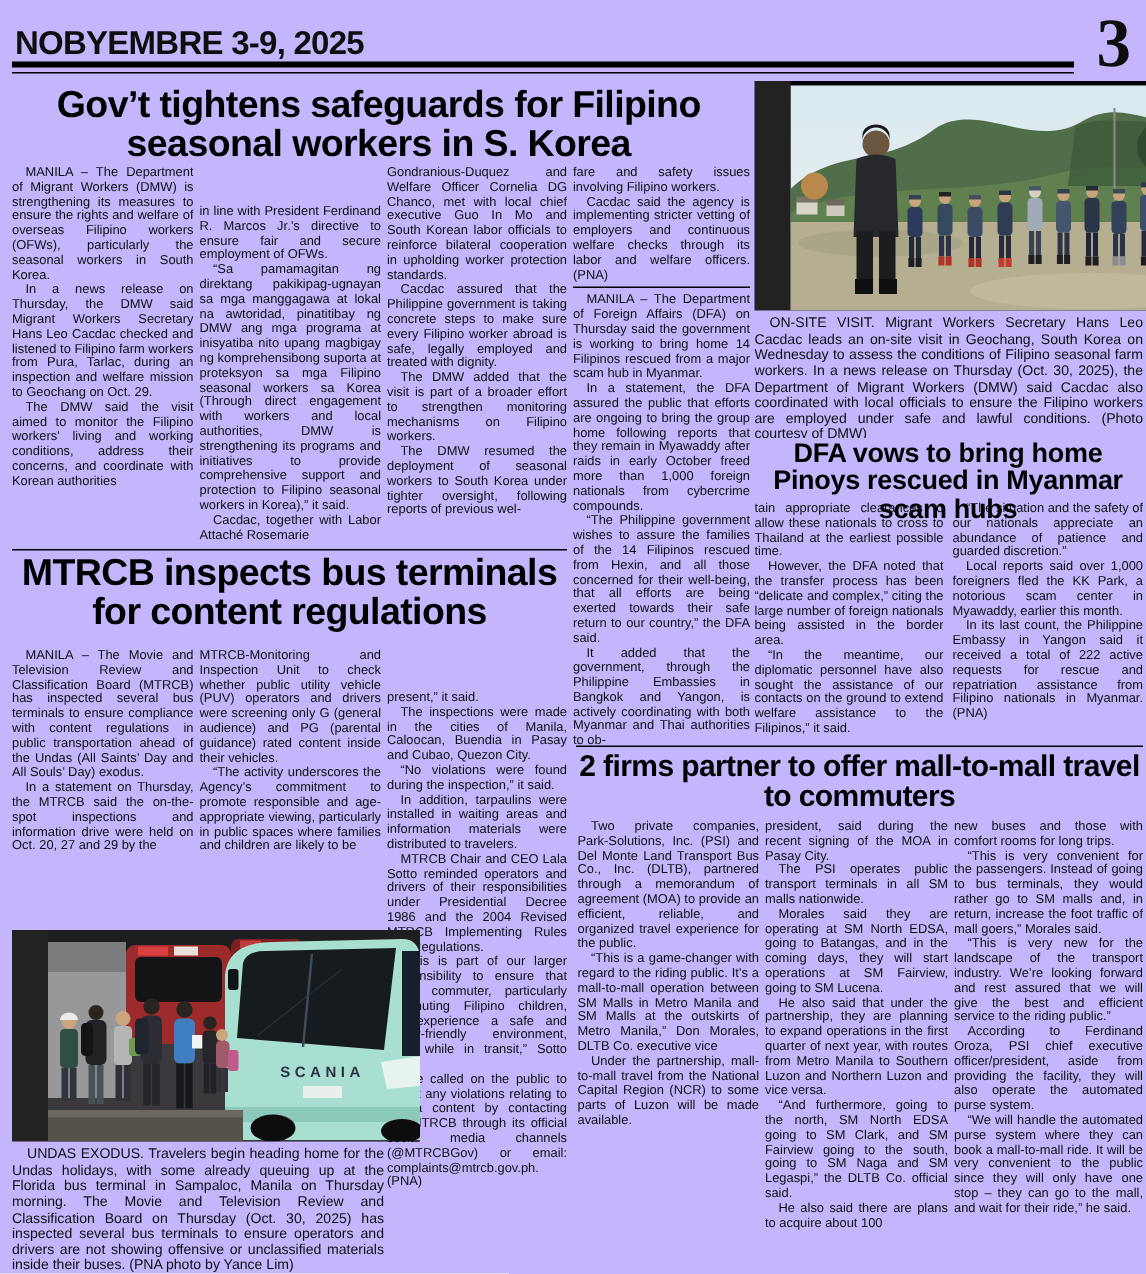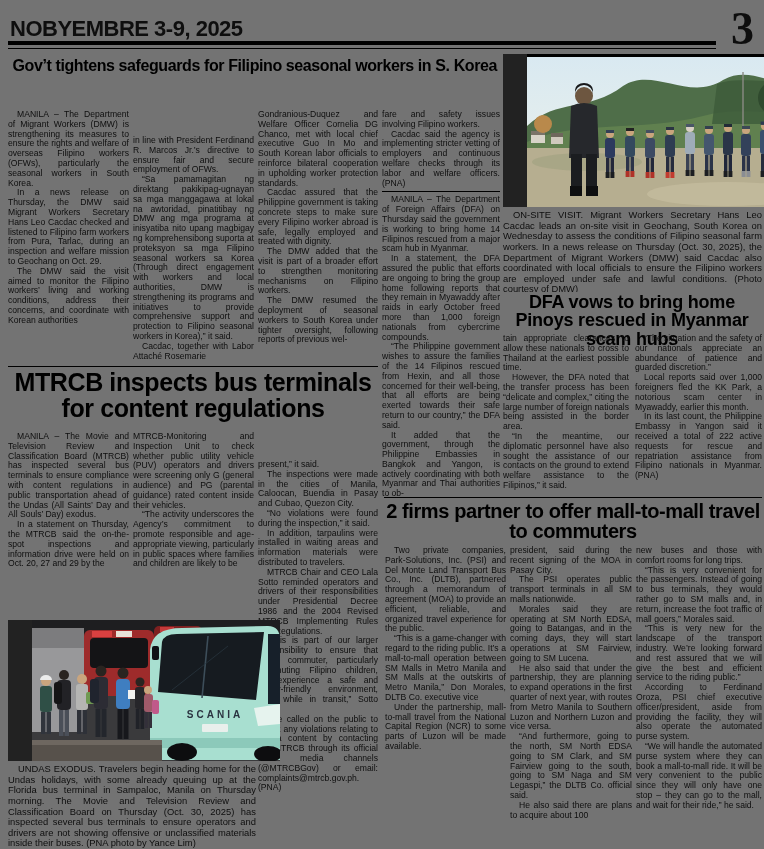--- a/index.html
+++ b/index.html
@@ -1,26 +1,26 @@
 <!DOCTYPE html>
 <html lang="en"><head>
 <meta charset="utf-8">
 <style>
   html,body{margin:0;padding:0;background:#ffffff;}
-  .page{position:relative;width:764px;height:849px;background:#737373;
+  .page{position:relative;width:764px;height:849px;background:#c4b5fd;
         font-family:"Liberation Sans",sans-serif;color:#0e0e0e;overflow:hidden;}
   .date{position:absolute;left:10px;top:16px;font-size:22px;font-weight:700;
         letter-spacing:-0.5px;}
   .pagenum{position:absolute;right:10px;top:6px;font-size:46px;font-weight:700;
         font-family:"Liberation Serif",serif;line-height:1;}
   .hdr-rule{position:absolute;left:8px;top:41px;width:708px;height:3px;
         border-top:4px solid #000;border-bottom:1px solid #000;}
   .headline{position:absolute;font-weight:700;text-align:center;color:#000;
         letter-spacing:-0.4px;line-height:1.02;}
-  .hl-govt{left:8px;top:58px;width:489px;font-size:16px;text-align:right;}
+  .hl-govt{left:8px;top:58px;width:489px;font-size:25px;}
   .hl-mtrcb{left:8px;top:370px;width:370px;font-size:25px;}
   .hl-dfa{left:500px;top:293px;width:264px;font-size:18px;letter-spacing:-0.2px;}
   .hl-firms{left:384px;top:501px;width:378px;font-size:20px;}
   .col{position:absolute;font-size:8.6px;line-height:1.14;text-align:justify;
         overflow:hidden;hyphens:auto;}
   .col p{margin:0;text-indent:9px;}
   .col p.cont{text-indent:0;}
   .caption{position:absolute;font-weight:400;font-size:9.4px;line-height:1.13;
         text-align:justify;text-indent:10px;overflow:hidden;}
   .rule{position:absolute;height:0;border-top:1px solid #000;}

